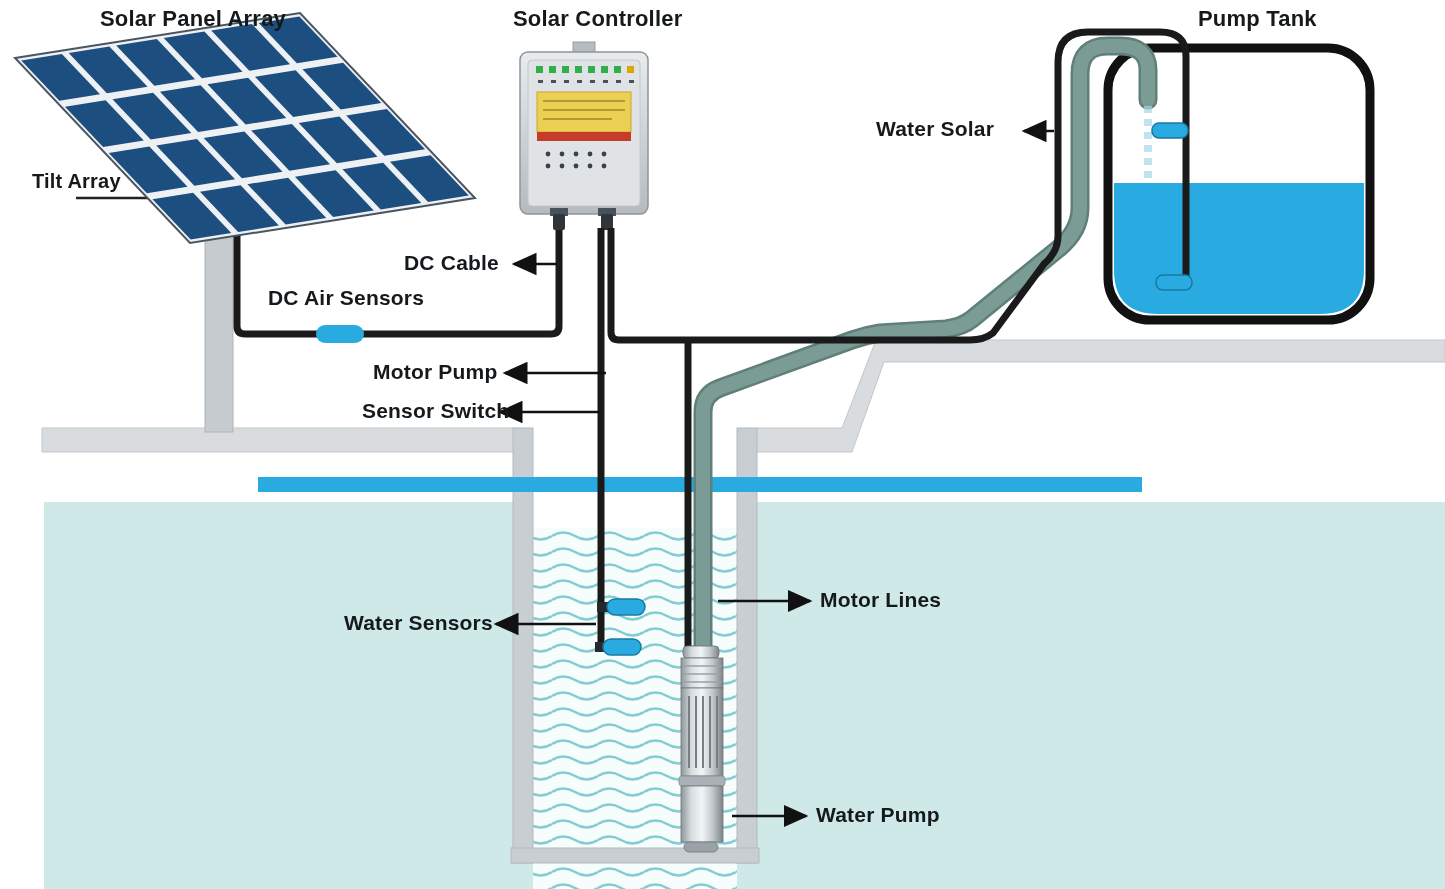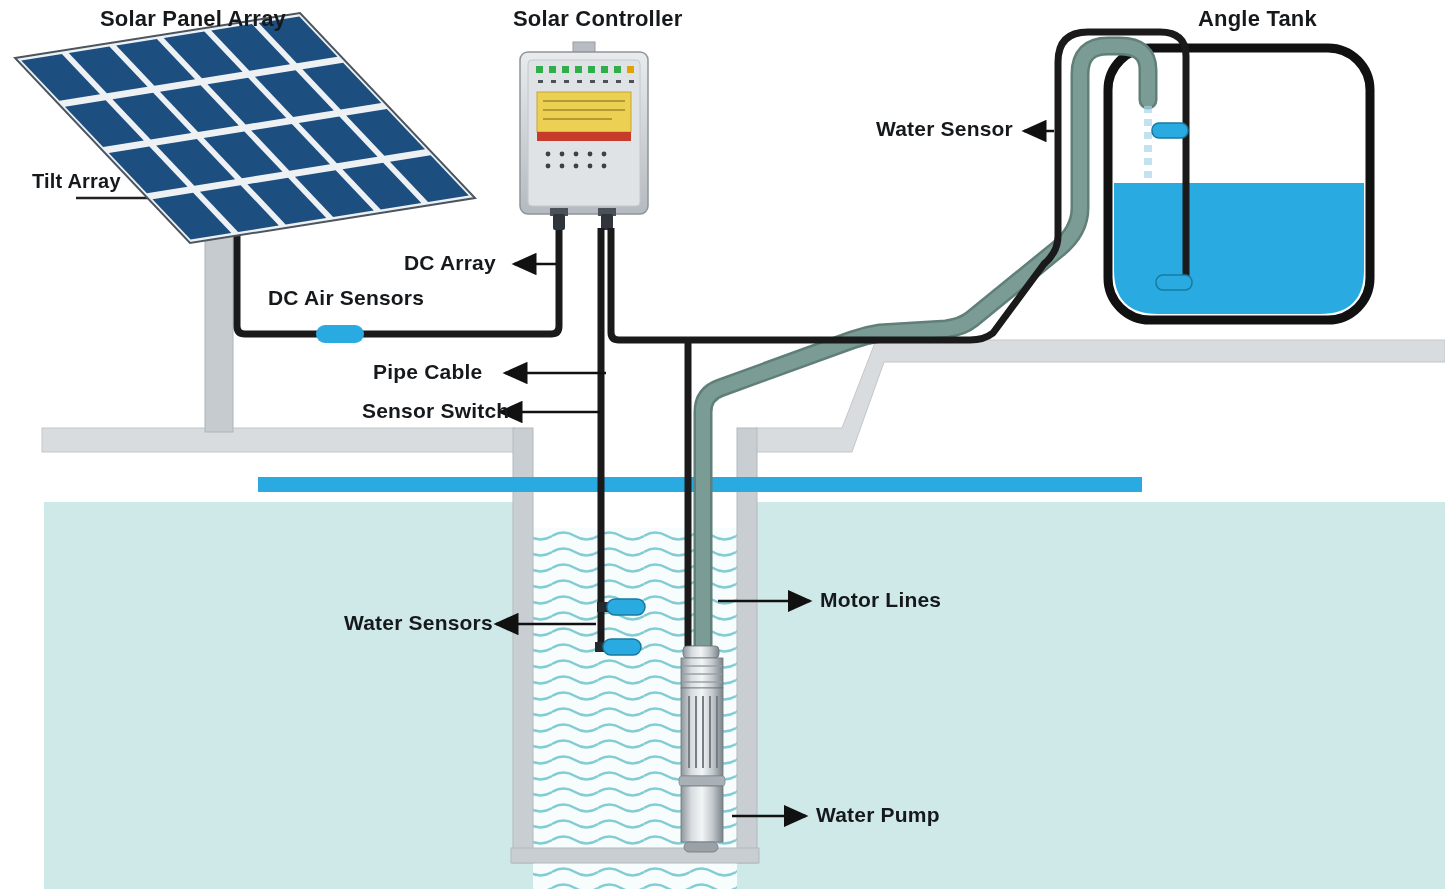--- a/index.html
+++ b/index.html
@@ -205,23 +205,23 @@
       <line x1="600" y1="412" x2="500" y2="412" marker-end="url(#arrow)"></line>
       <line x1="596" y1="624" x2="496" y2="624" marker-end="url(#arrow)"></line>
       <line x1="718" y1="601" x2="810" y2="601" marker-end="url(#arrow)"></line>
       <line x1="732" y1="816" x2="806" y2="816" marker-end="url(#arrow)"></line>
       <line x1="1054" y1="131" x2="1024" y2="131" marker-end="url(#arrow)"></line>
     </g>
   </svg>
 
   <div class="lbl title" style="left:100px;top:6px">Solar Panel Array</div>
   <div class="lbl title" style="left:513px;top:6px">Solar Controller</div>
-  <div class="lbl title" style="left:1198px;top:6px">Angle Tank</div>
+  <div class="lbl title" style="left:1198px;top:6px">Pump Tank</div>
   <div class="lbl" style="left:32px;top:170px;font-size:20px">Tilt Array</div>
-  <div class="lbl" style="left:404px;top:251px">DC Array</div>
+  <div class="lbl" style="left:404px;top:251px">DC Cable</div>
   <div class="lbl" style="left:268px;top:286px">DC Air Sensors</div>
-  <div class="lbl" style="left:373px;top:360px">Pipe Cable</div>
+  <div class="lbl" style="left:373px;top:360px">Motor Pump</div>
   <div class="lbl" style="left:362px;top:399px">Sensor Switch</div>
   <div class="lbl" style="left:344px;top:611px">Water Sensors</div>
   <div class="lbl" style="left:820px;top:588px">Motor Lines</div>
-  <div class="lbl" style="left:876px;top:117px">Water Sensor</div>
+  <div class="lbl" style="left:876px;top:117px">Water Solar</div>
   <div class="lbl" style="left:816px;top:803px">Water Pump</div>
 </div>
 
 </body></html>

